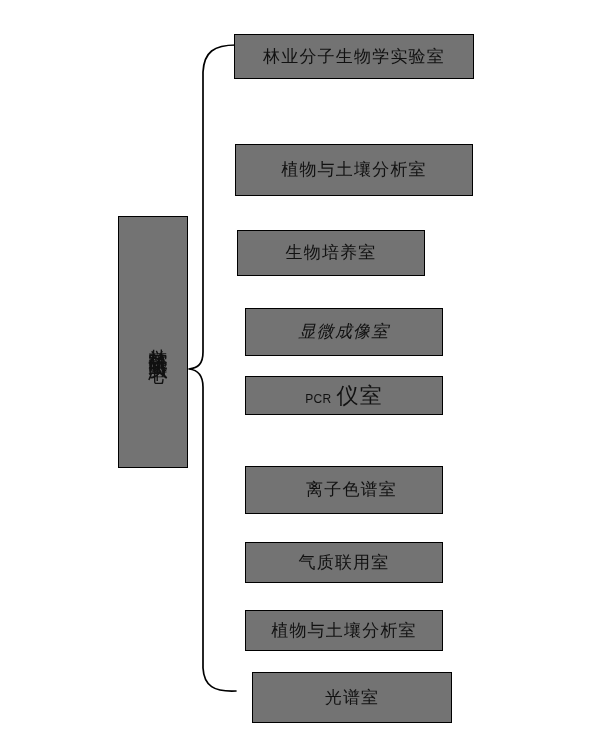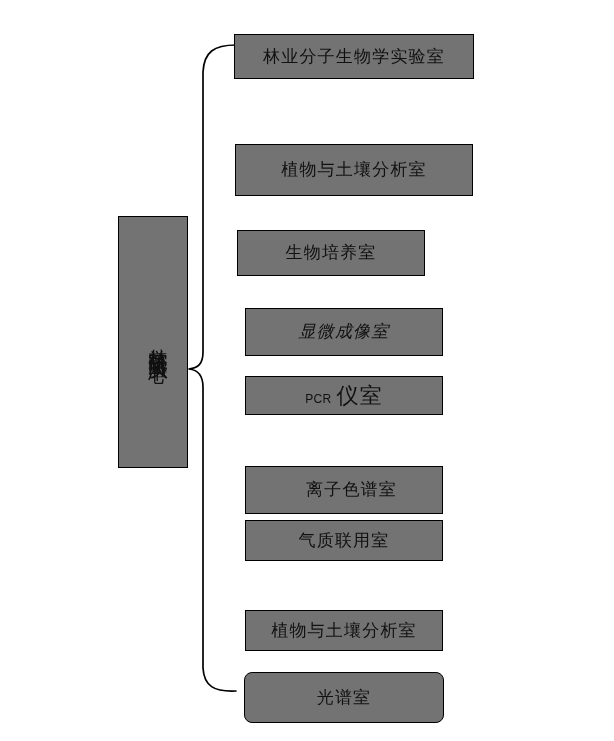--- a/index.html
+++ b/index.html
@@ -111,25 +111,25 @@
   <div class="node" style="left:245px; top:376px; width:198px; height:39px;">
     <span class="node-label mixed">
       <span class="latin">PCR</span><span>&nbsp;</span><span class="cjk-part">仪室</span>
     </span>
   </div>
 
   <div class="node" style="left:245px; top:466px; width:198px; height:48px;padding-left:15px;">
     <span class="node-label">离子色谱室</span>
   </div>
 
-  <div class="node" style="left:245px; top:520px; width:198px; height:41px;align-items:center;">
+  <div class="node" style="left:245px; top:542px; width:198px; height:41px;align-items:center;">
     <span class="node-label">气质联用室</span>
   </div>
 
   <div class="node" style="left:245px; top:610px; width:198px; height:41px;">
     <span class="node-label">植物与土壤分析室</span>
   </div>
 
-  <div class="node" style="left:244px; top:672px; width:200px; height:51px;border-radius:8px;">
+  <div class="node" style="left:252px; top:672px; width:200px; height:51px;">
     <span class="node-label">光谱室</span>
   </div>
 
 </div>
 
 </body></html>

